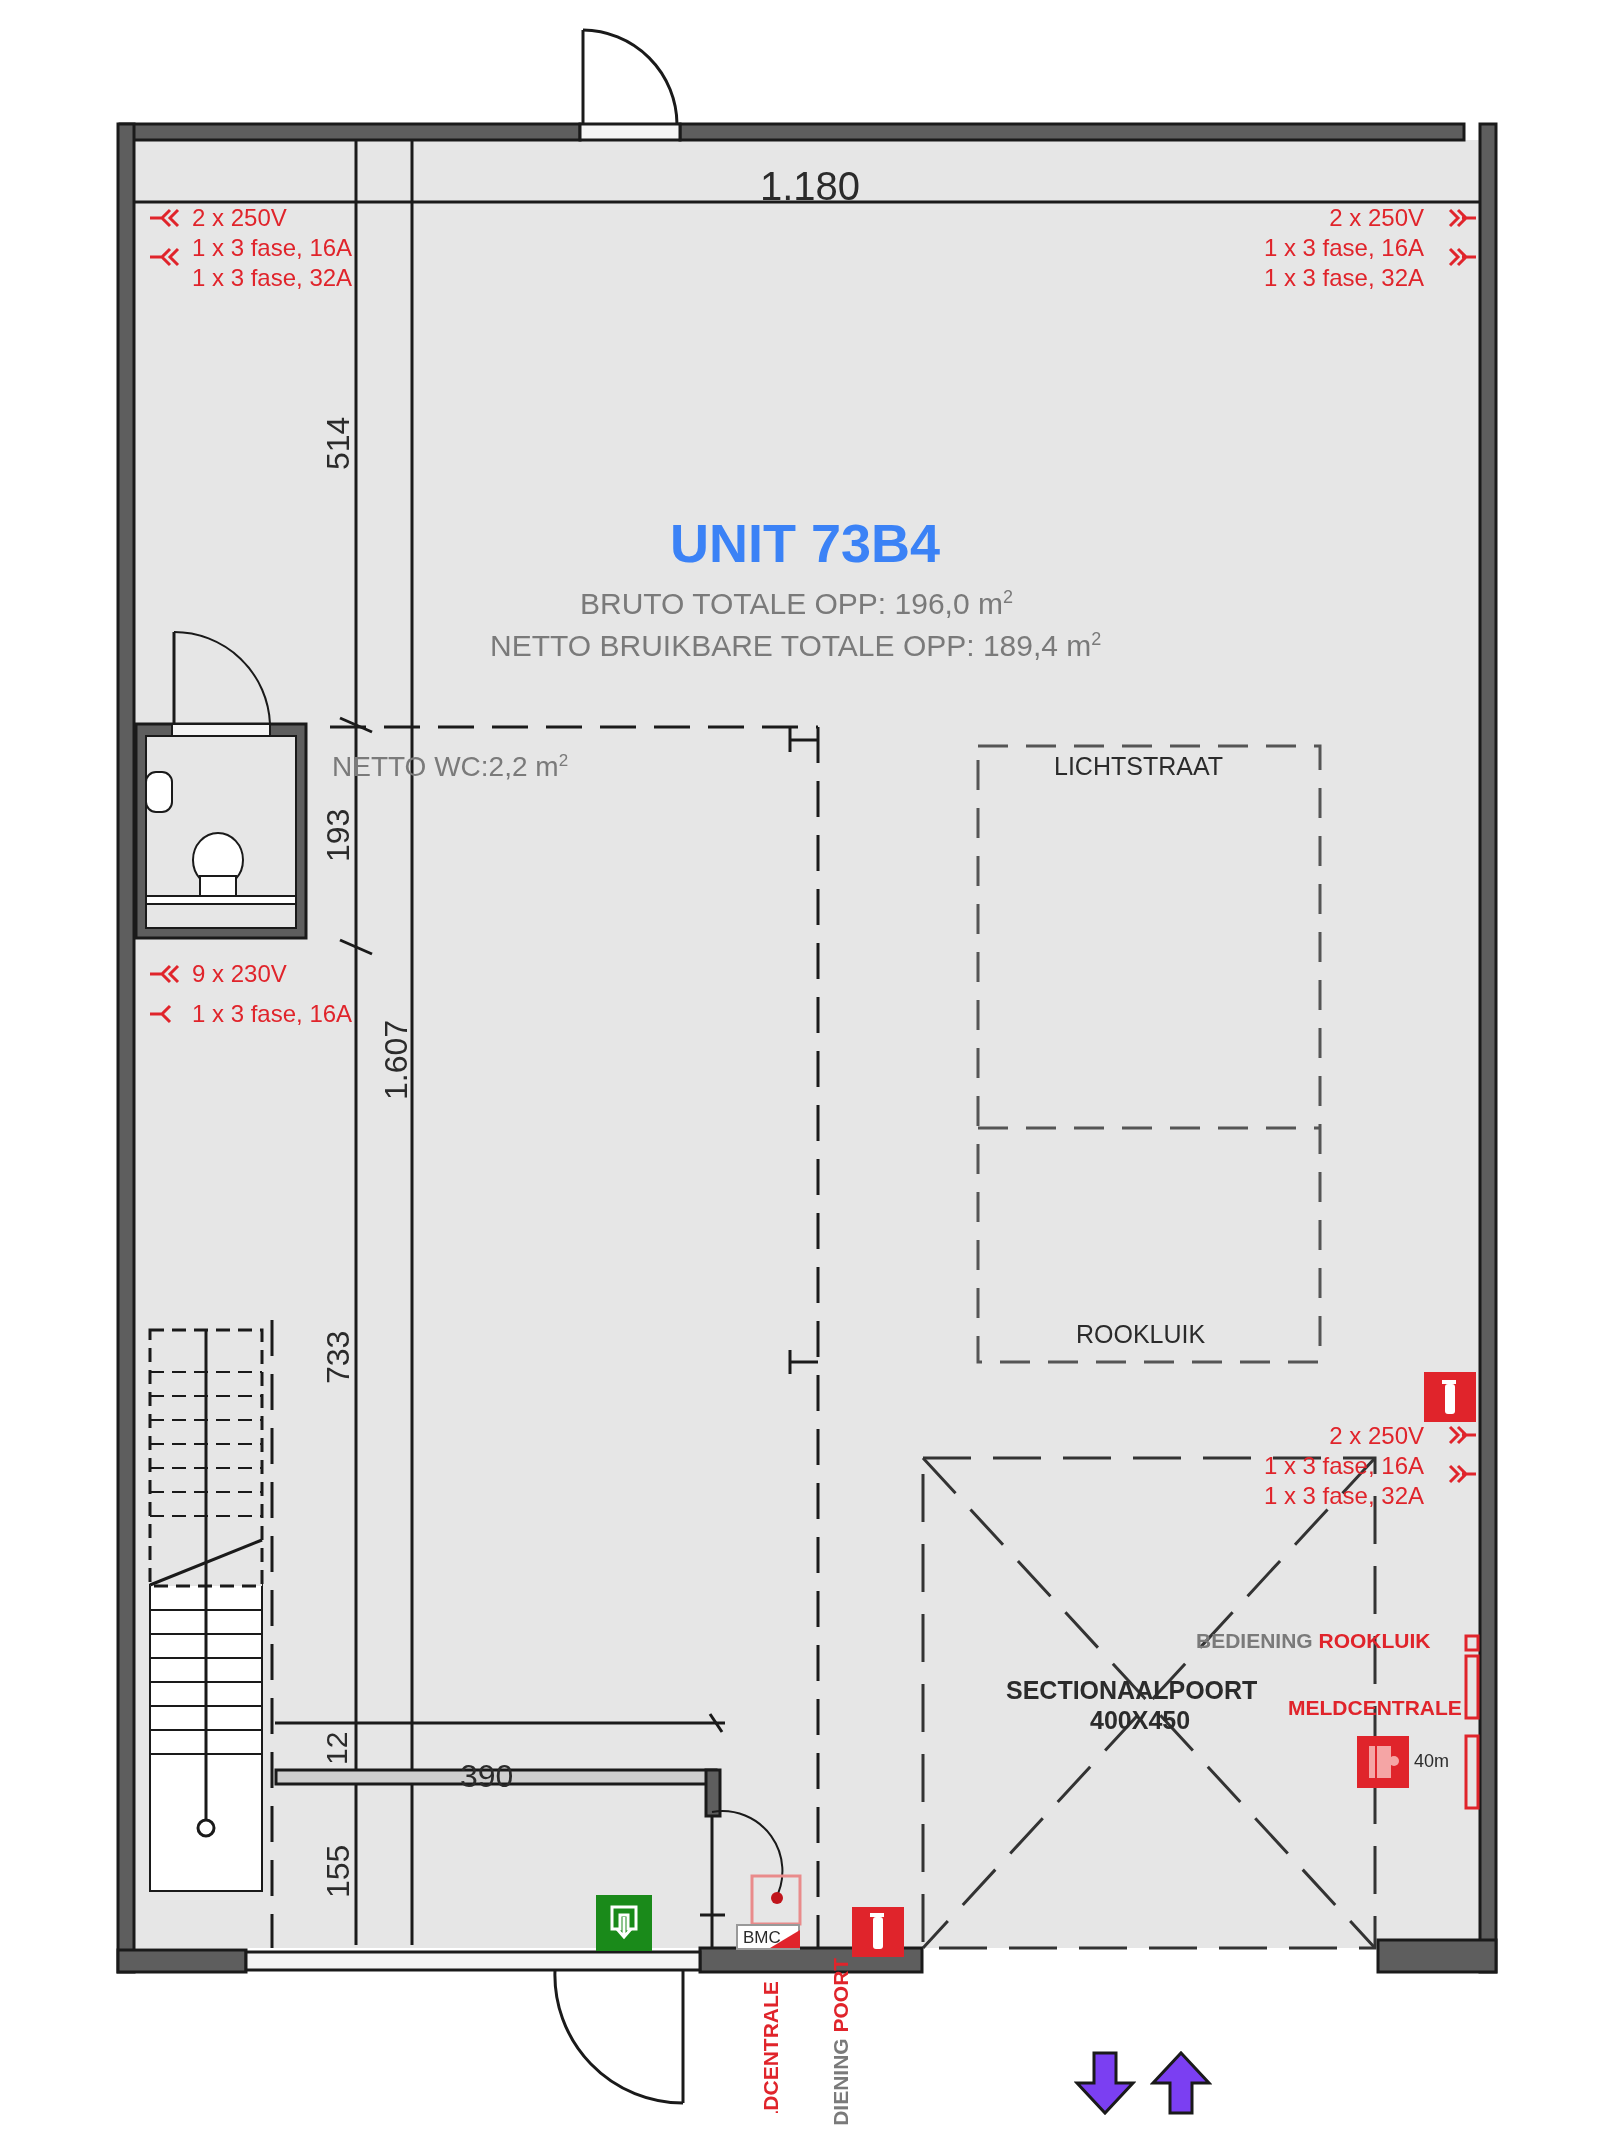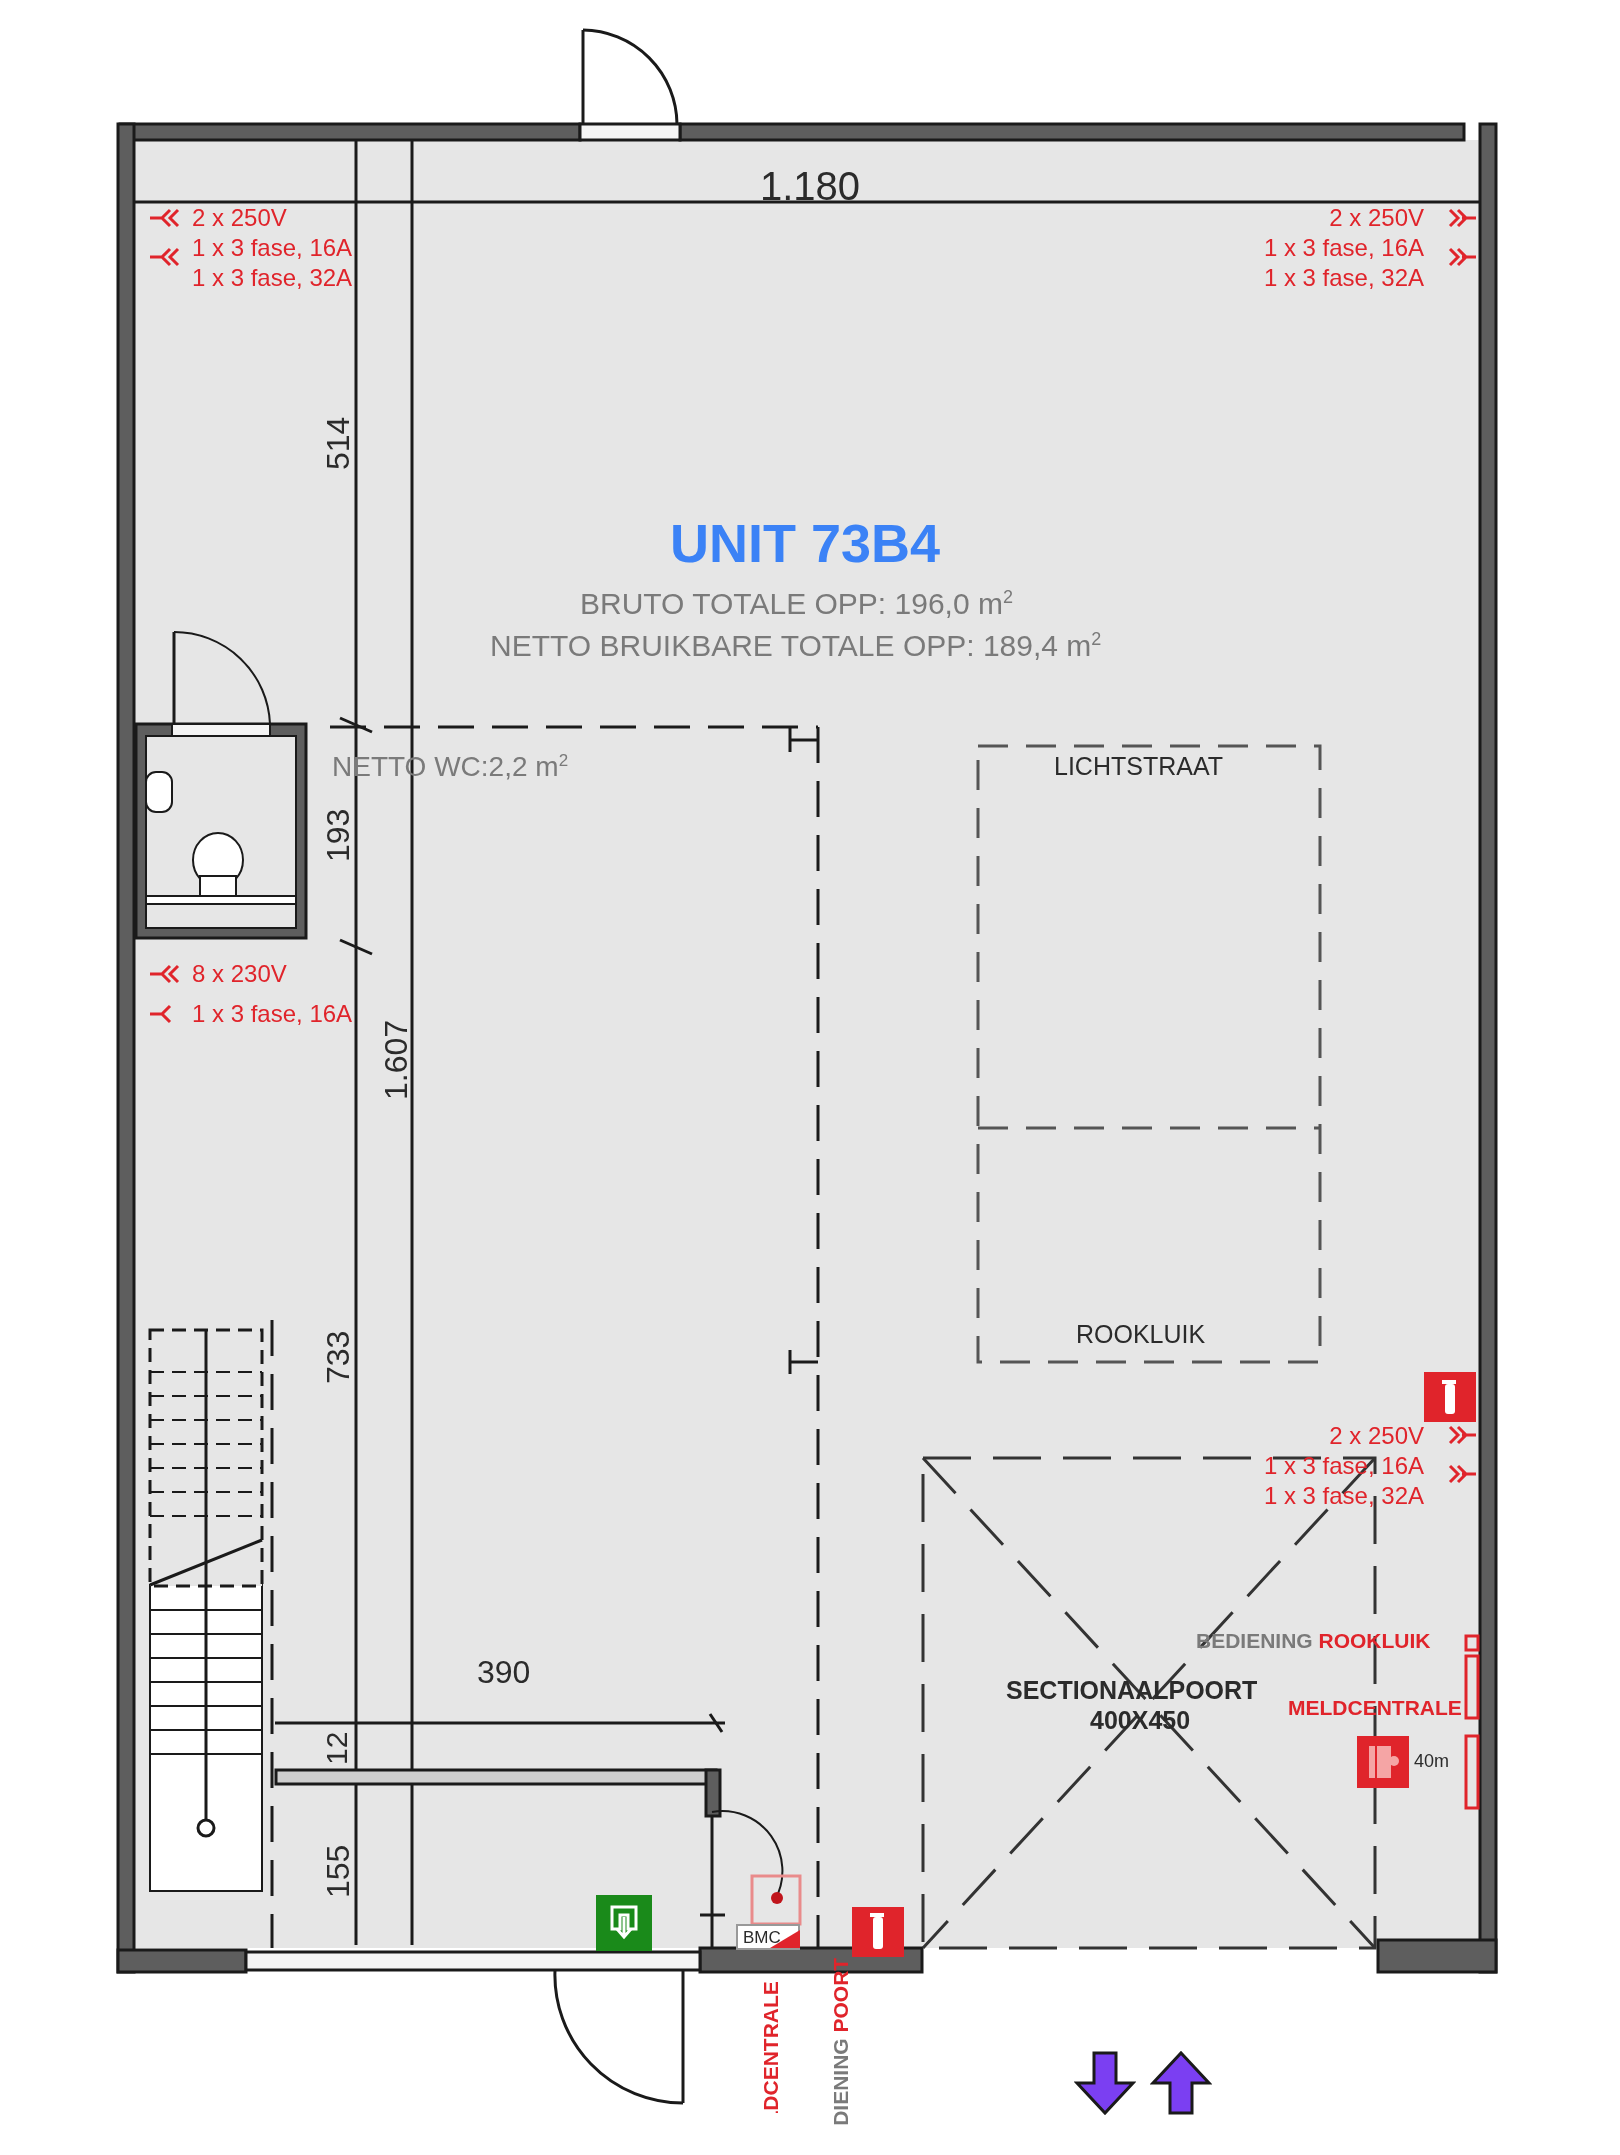--- a/index.html
+++ b/index.html
@@ -184,34 +184,34 @@
 <div class="lbl red" style="right:196px;top:206px;font-size:24px;">2 x 250V</div>
 <div class="lbl red" style="right:196px;top:236px;font-size:24px;">1 x 3 fase, 16A</div>
 <div class="lbl red" style="right:196px;top:266px;font-size:24px;">1 x 3 fase, 32A</div>
 
 <div class="lbl dark vert" style="left:322px;top:470px;font-size:32px;transform:rotate(-90deg);">514</div>
 <div class="lbl dark vert" style="left:322px;top:862px;font-size:32px;transform:rotate(-90deg);">193</div>
 <div class="lbl dark vert" style="left:380px;top:1100px;font-size:32px;transform:rotate(-90deg);">1.607</div>
 <div class="lbl dark vert" style="left:322px;top:1384px;font-size:32px;transform:rotate(-90deg);">733</div>
 <div class="lbl dark vert" style="left:322px;top:1765px;font-size:30px;transform:rotate(-90deg);">12</div>
 <div class="lbl dark vert" style="left:322px;top:1898px;font-size:32px;transform:rotate(-90deg);">155</div>
-<div class="lbl dark" style="left:460px;top:1656px;font-size:32px;margin-left:17px;">390</div>
+<div class="lbl dark" style="left:460px;top:1760px;font-size:32px;">390</div>
 
 <div class="lbl" style="left:670px;top:516px;font-size:54px;font-weight:bold;color:#3b82f6;">UNIT 73B4</div>
 <div class="lbl grey" style="left:580px;top:588px;font-size:30px;">
   <span>BRUTO TOTALE OPP: 196,0 m</span><sup style="font-size:18px;">2</sup>
 </div>
 <div class="lbl grey" style="left:490px;top:630px;font-size:30px;">
   <span>NETTO BRUIKBARE TOTALE OPP: 189,4 m</span><sup style="font-size:18px;">2</sup>
 </div>
 <div class="lbl grey" style="left:332px;top:752px;font-size:28px;">
   <span>NETTO WC:2,2 m</span><sup style="font-size:17px;">2</sup>
 </div>
 
-<div class="lbl red" style="left:192px;top:962px;font-size:24px;">8 x 230V</div>
+<div class="lbl red" style="left:192px;top:962px;font-size:24px;">9 x 230V</div>
 <div class="lbl red" style="left:192px;top:1002px;font-size:24px;">1 x 3 fase, 16A</div>
 
 <div class="lbl dark" style="left:1054px;top:754px;font-size:25px;">LICHTSTRAAT</div>
 <div class="lbl dark" style="left:1076px;top:1322px;font-size:25px;">ROOKLUIK</div>
 
 <div class="lbl red" style="right:196px;top:1424px;font-size:24px;">2 x 250V</div>
 <div class="lbl red" style="right:196px;top:1454px;font-size:24px;">1 x 3 fase, 16A</div>
 <div class="lbl red" style="right:196px;top:1484px;font-size:24px;">1 x 3 fase, 32A</div>
 
 <div class="lbl" style="left:1196px;top:1630px;font-size:21px;font-weight:bold;">

